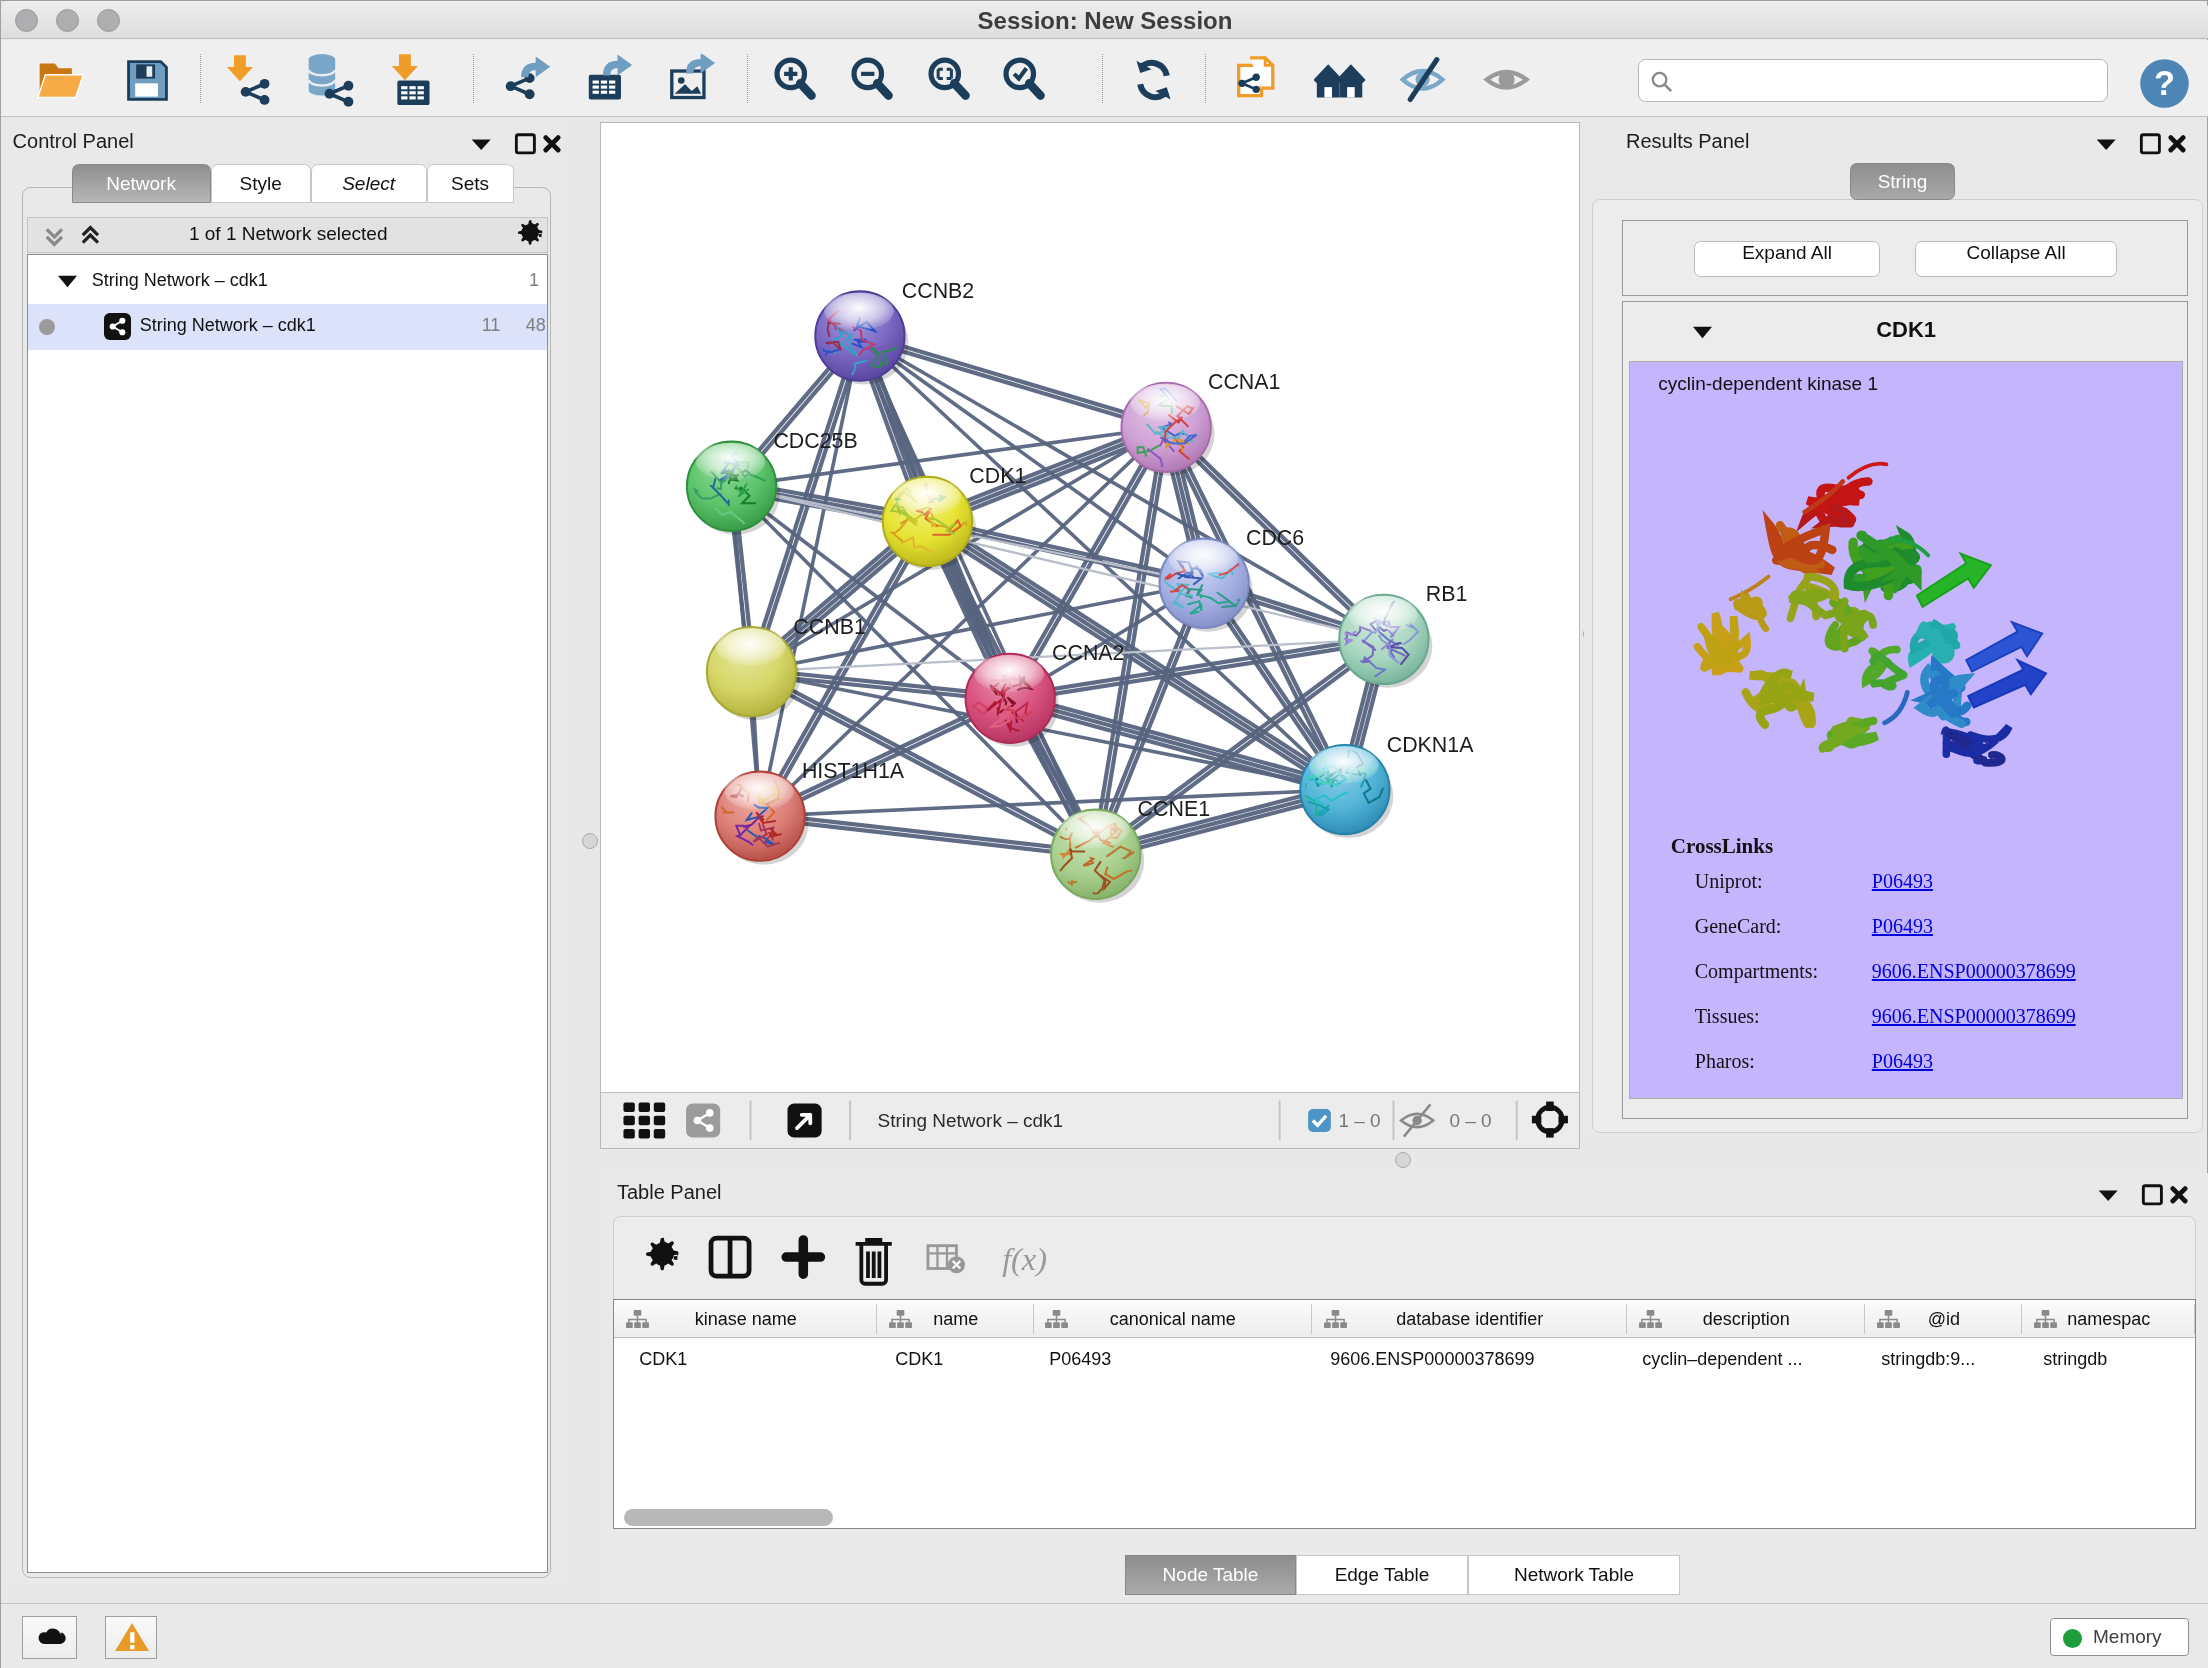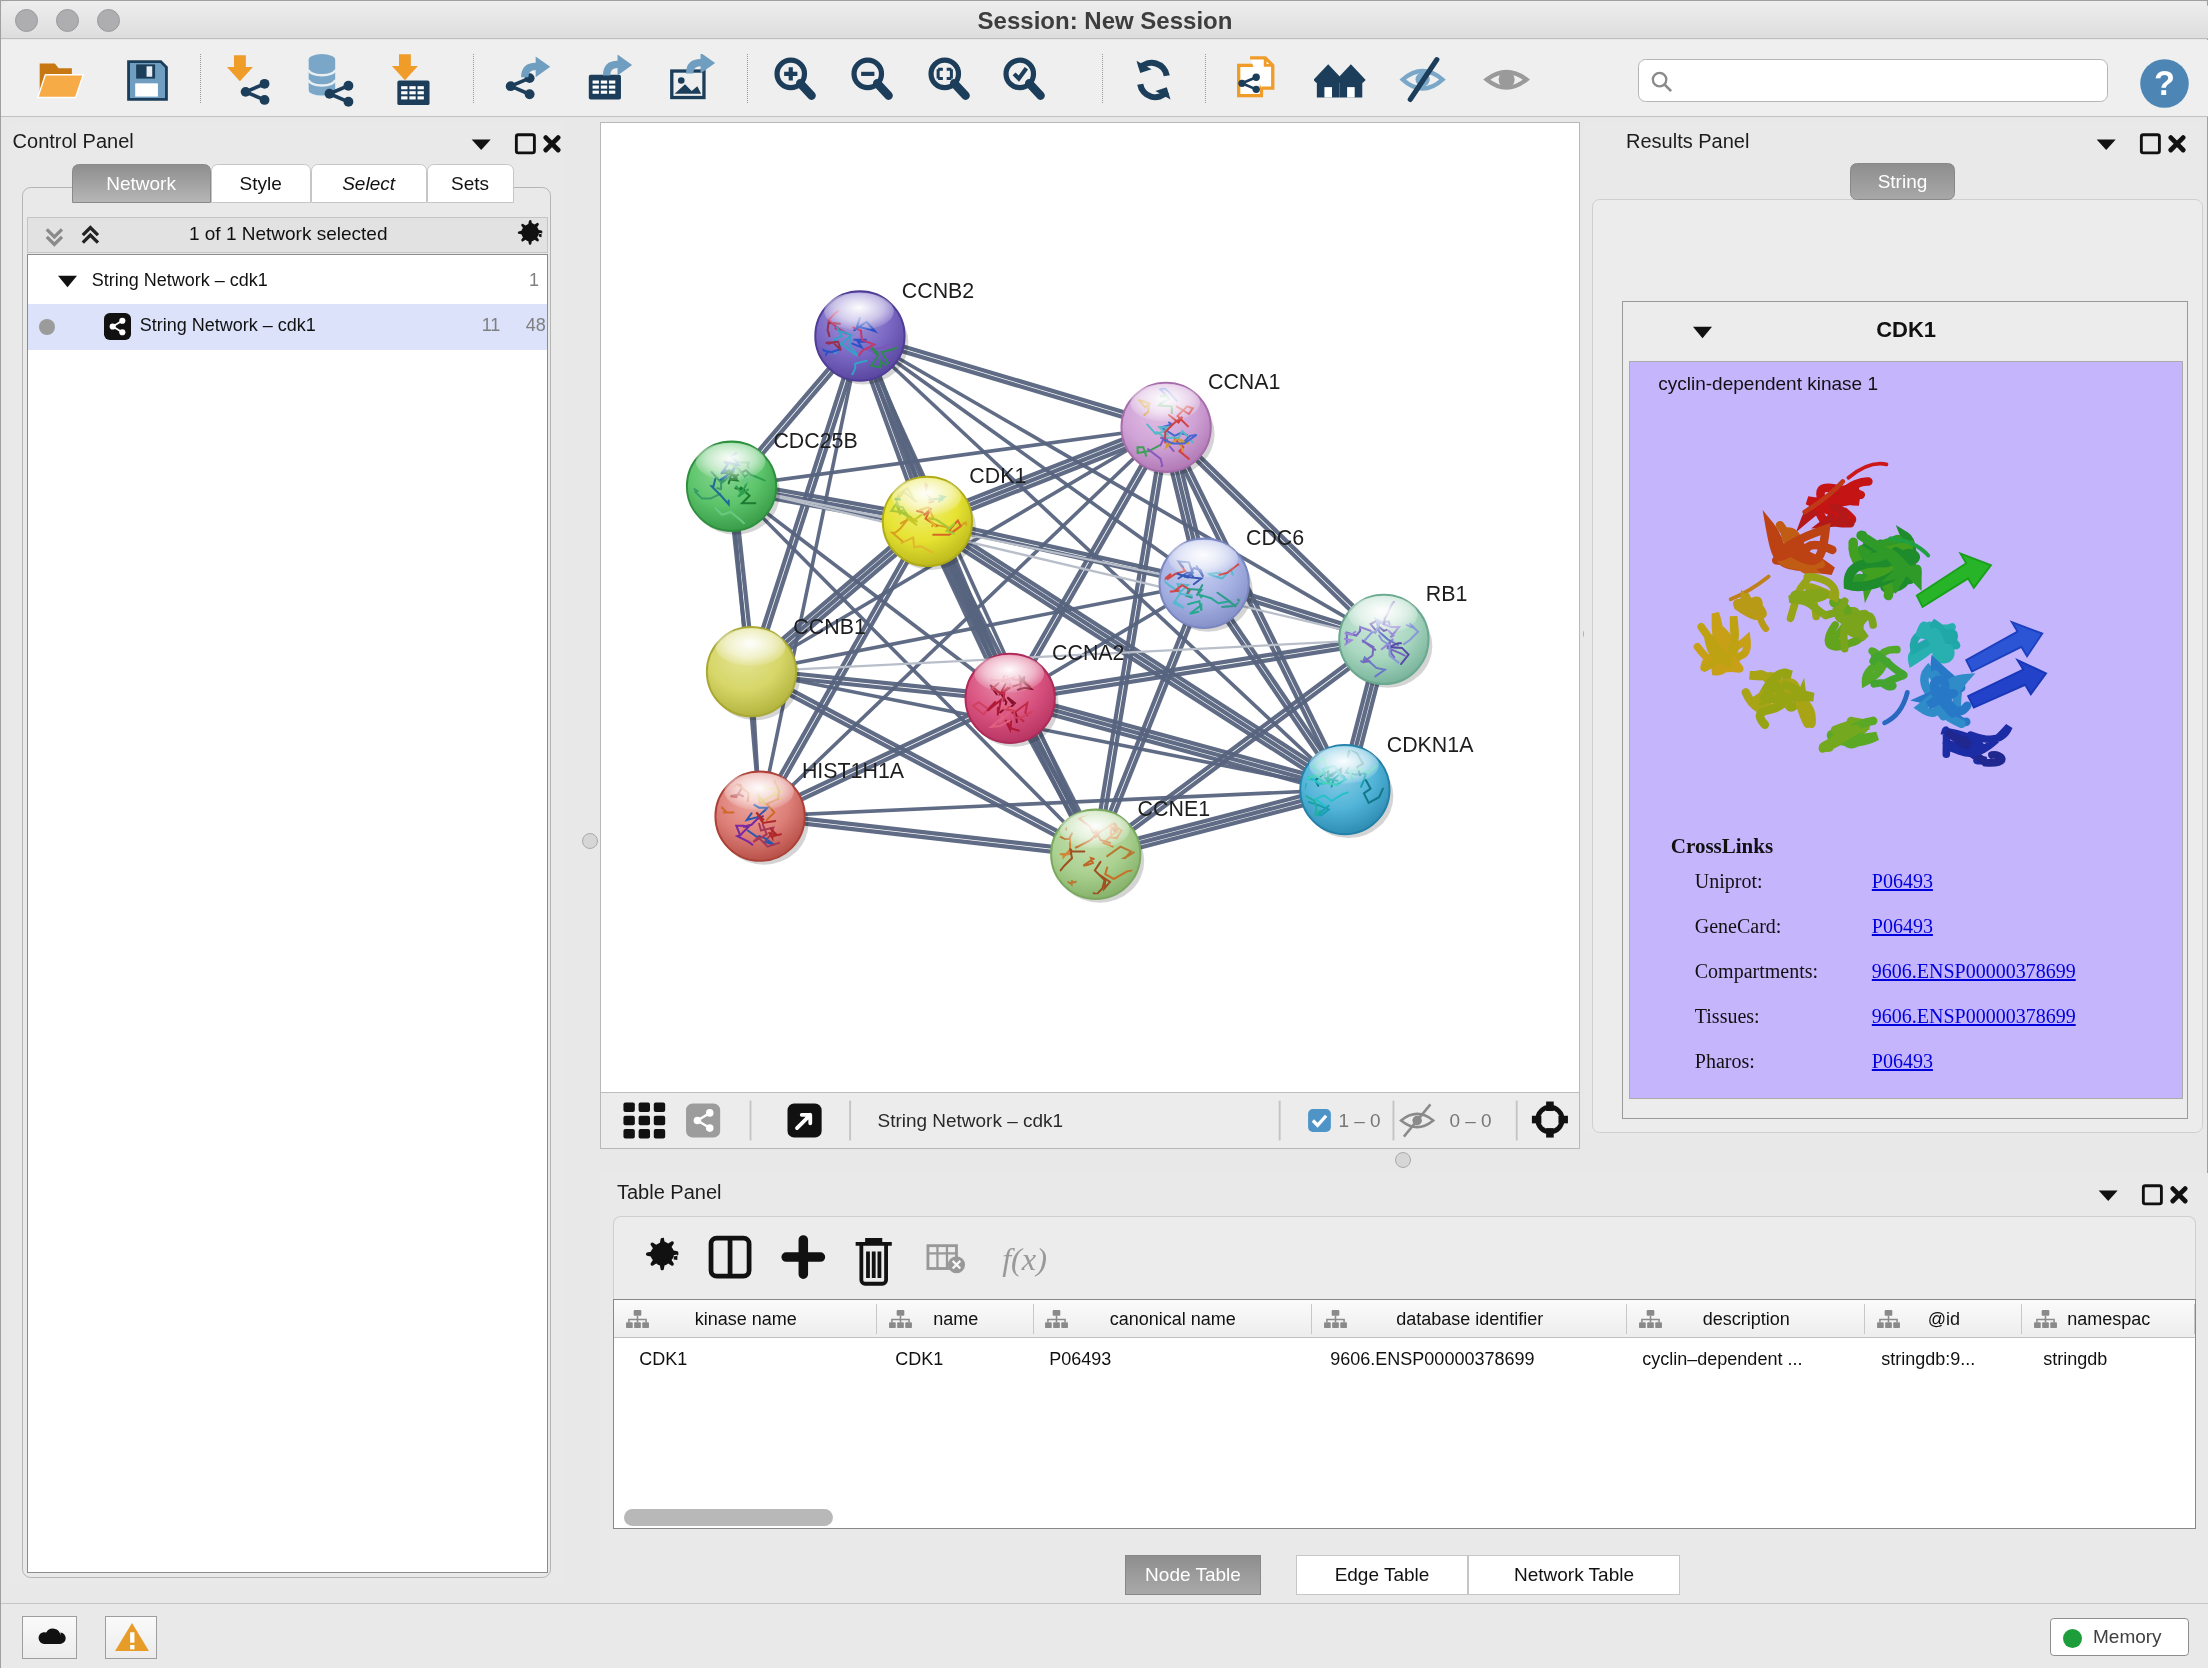--- a/index.html
+++ b/index.html
@@ -710,20 +710,24 @@
   <div style="position:absolute;left:1394px;top:1151px;width:16px;height:16px;border-radius:50%;background:#d6d6d6;border:1px solid #aaa;"></div>
 
   <div id="resultspanel">
     <div class="panhead" style="position:absolute;left:42px;top:7.6px;">Results Panel</div>
     <svg width="95" height="28.5" viewBox="0 0 100 30" style="position:absolute;left:507px;top:7.6px;">
       <path d="M6 10 L26 10 L16 21 Z" fill="#111"></path>
       <rect x="53" y="5" width="19" height="19" fill="none" stroke="#111" stroke-width="3" rx="2"></rect>
       <path d="M84 8 L97 21 M97 8 L84 21" stroke="#111" stroke-width="5" stroke-linecap="round"></path>
     </svg>
     <div id="rp-box">
+      <div id="rp-sub1">
+        <div class="rpbtn" style="left:71px;width:186px;">Expand All</div>
+        <div class="rpbtn" style="left:292px;width:202px;">Collapse All</div>
+      </div>
       <div id="rp-sub2">
         <svg width="25" height="19" viewBox="0 0 26 20" style="position:absolute;left:67px;top:21px;">
             <path d="M3 4 L23 4 L13 16 Z" fill="#111"></path>
           </svg>
         <div style="position:absolute;left:0;top:15px;width:566px;text-align:center;font-size:22px;font-weight:bold;color:#111;">CDK1</div>
         <div id="rp-content">
           <div style="position:absolute;left:28.5px;top:11.4px;font-size:19px;color:#111;">cyclin-dependent kinase 1</div>
           <svg width="390" height="323" viewBox="0 0 410 340" style="position:absolute;left:32px;top:91px;">
               <g fill="none" stroke-linecap="round">
 <path d="M196 26 q22 -18 40 -14" stroke="#cc1818" stroke-width="4"></path>
@@ -923,21 +927,21 @@
         </div>
       <div class="td" style="left:25px;">CDK1</div>
 <div class="td" style="left:281px;">CDK1</div>
 <div class="td" style="left:435px;">P06493</div>
 <div class="td" style="left:716px;">9606.ENSP00000378699</div>
 <div class="td" style="left:1028px;">cyclin–dependent ...</div>
 <div class="td" style="left:1267px;">stringdb:9...</div>
 <div class="td" style="left:1429px;">stringdb</div>
       <div style="position:absolute;left:9.5px;top:209px;width:209px;height:17px;border-radius:8.6px;background:#b8b8b8;"></div>
     </div>
-    <div class="tptab sel" style="left:525px;width:136px;">Node Table</div>
+    <div class="tptab sel" style="left:525px;width:171px;">Node Table</div>
     <div class="tptab" style="left:696px;width:172px;">Edge Table</div>
     <div class="tptab" style="left:868px;width:212px;">Network Table</div>
   </div>
 
   <div id="statusbar">
     <div class="sbbtn" style="left:21px;width:55px;">
       <svg width="42" height="28.5" viewBox="0 0 44 30" style="margin:5.7px 0 0 5.7px;">
           <path fill="#111" d="M33 13a8 8 0 00-15-3 6 6 0 00-8 6 6 6 0 006 6h16a6 6 0 001-12z"></path>
         </svg>
     </div>

